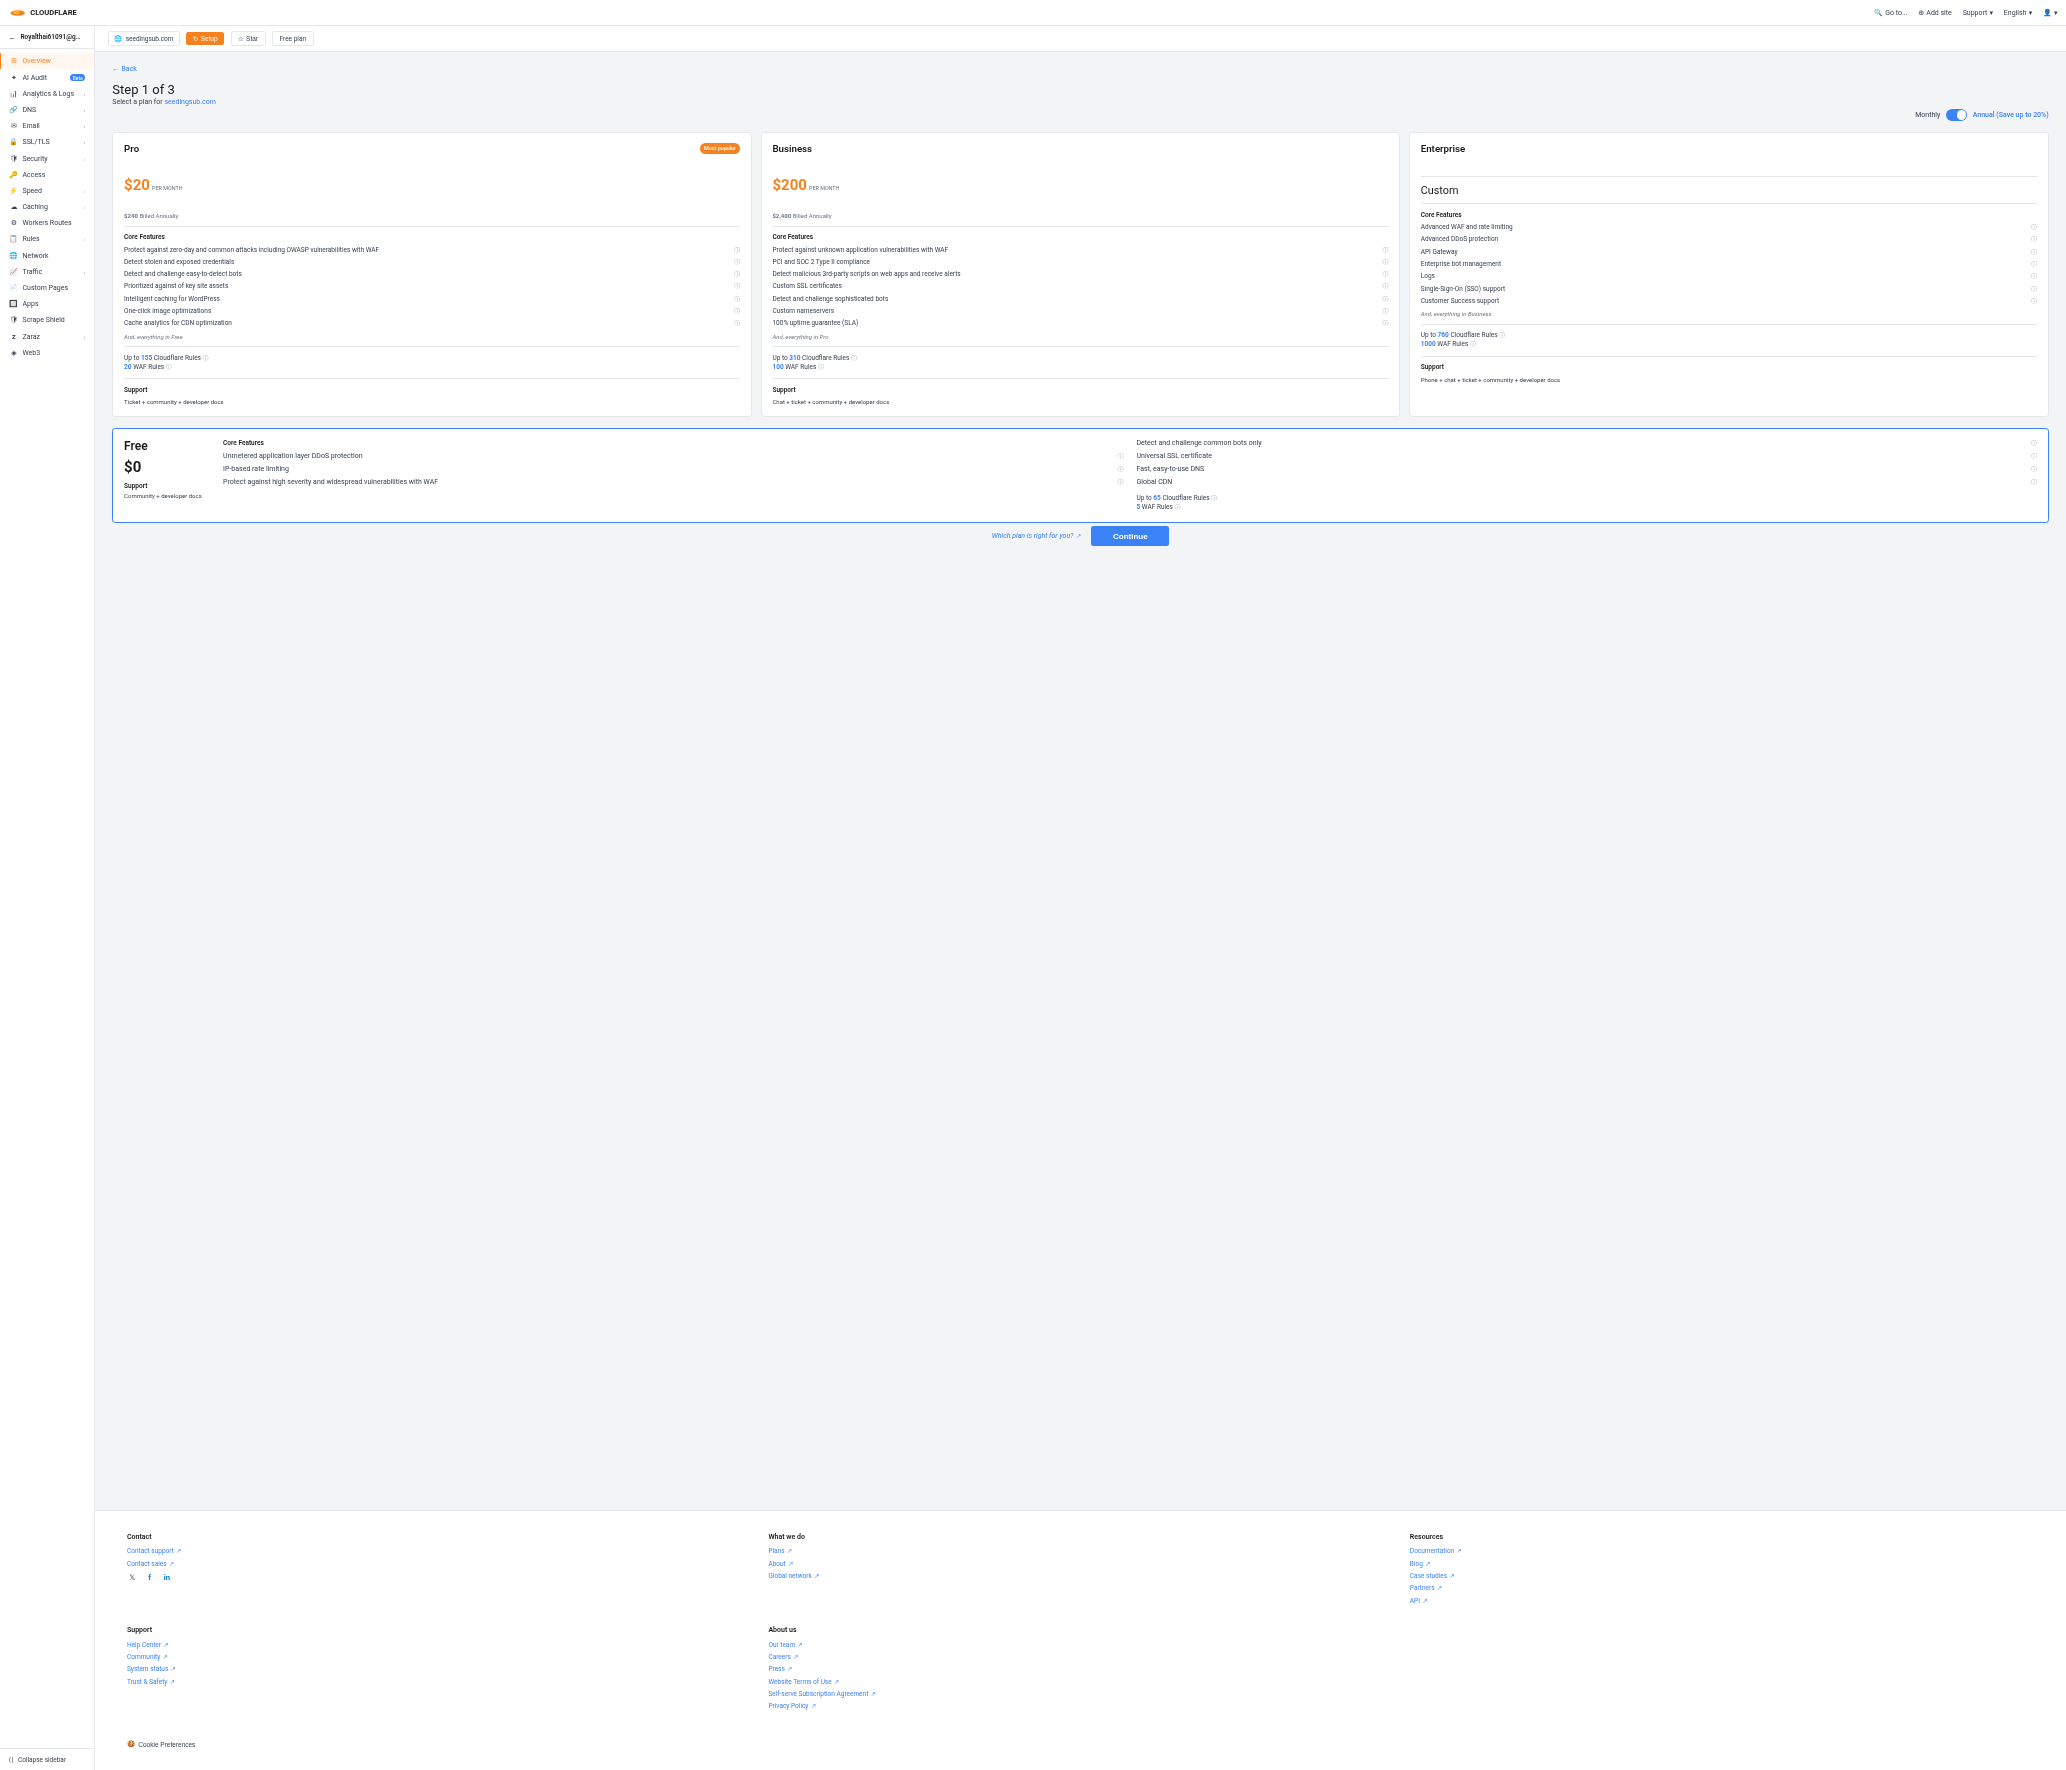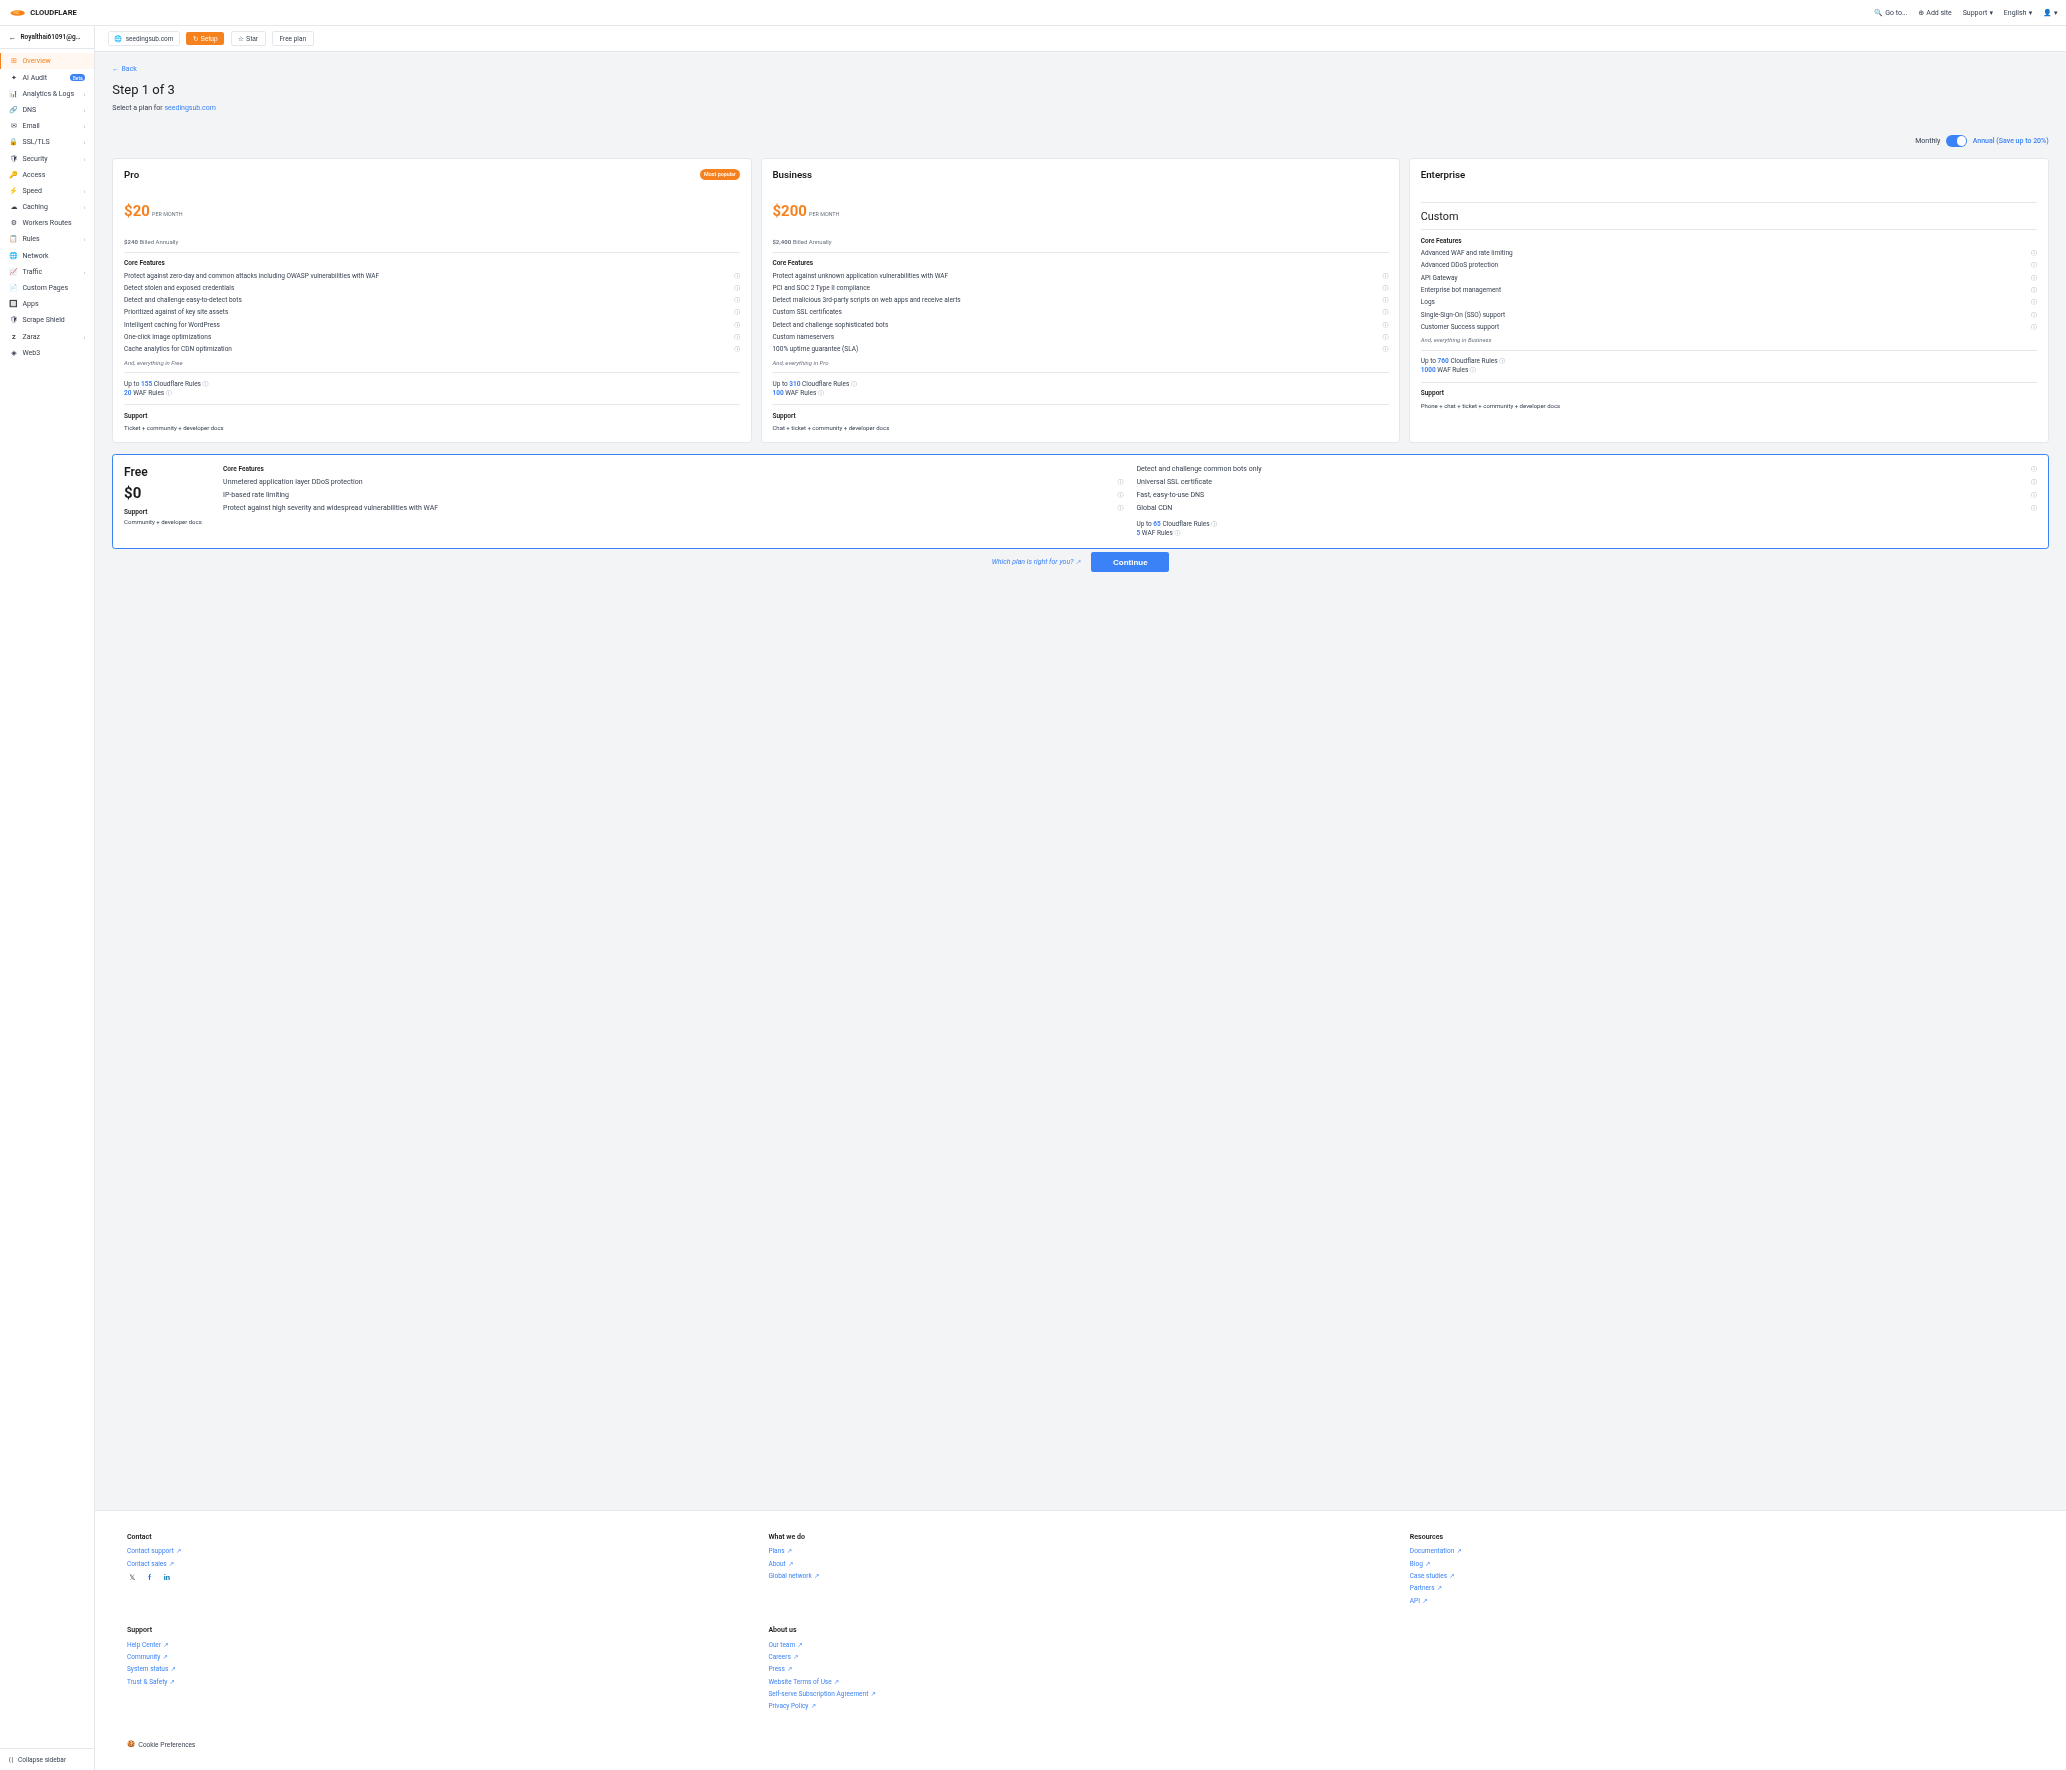--- a/index.html
+++ b/index.html
@@ -120,22 +120,22 @@
       border: 0.5px solid #e5e7eb;
       padding: 2.2px 6.5px;
       border-radius: 2.2px;
       font-size: 6.5px;
       color: #374151;
     }
 
     
     .page-content { padding: 13px 17.3px; flex: 1; }
     .back-link { color: #3b82f6; font-size: 7px; text-decoration: none; display: flex; align-items: center; gap: 2.2px; margin-bottom: 8.6px; }
-    .page-title { font-size: 13px; font-weight: 400; color: #1a1a1a; margin-bottom: 7px; }
-    .page-subtitle { font-size: 7px; color: #374151; margin-bottom: 23px; }
+    .page-title { font-size: 13px; font-weight: 400; color: #1a1a1a; margin-bottom: 1px; }
+    .page-subtitle { font-size: 7px; color: #374151; margin-bottom: 3px; }
     .page-subtitle a { color: #3b82f6; text-decoration: none; }
 
     
     .billing-toggle {
       display: flex;
       align-items: center;
       gap: 5.4px;
       margin-bottom: 10.8px;
       justify-content: flex-end;
     }

